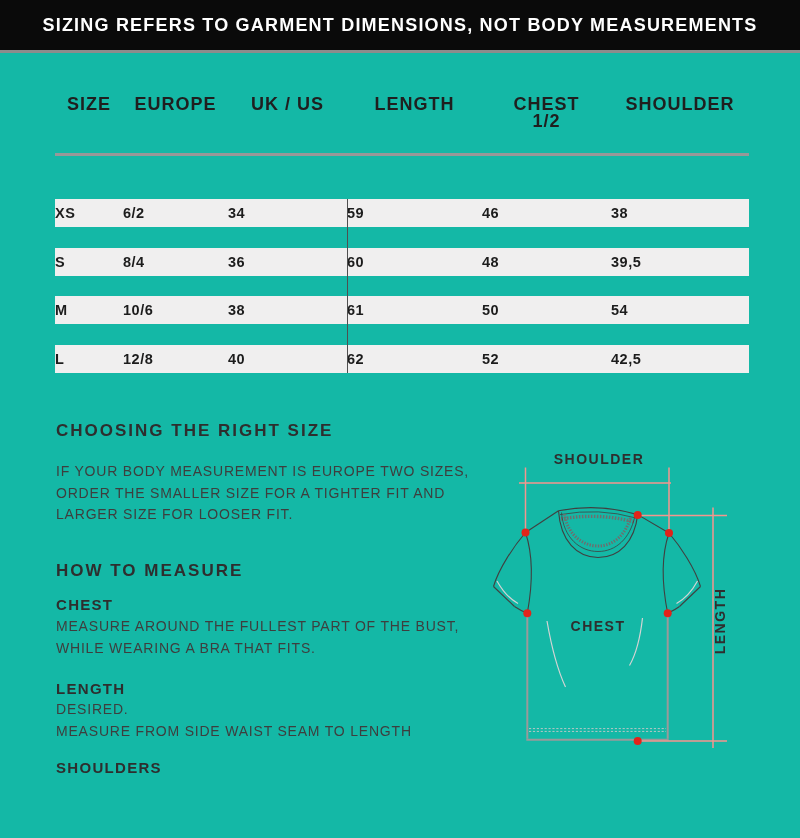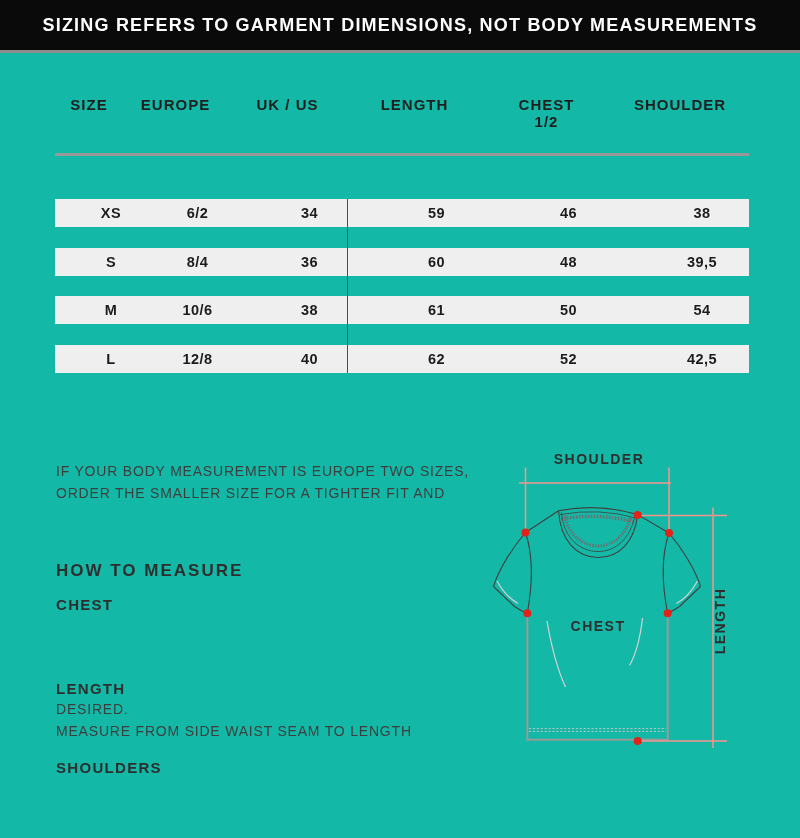--- a/index.html
+++ b/index.html
@@ -13,27 +13,27 @@
         font-family:"Liberation Sans",sans-serif;overflow:hidden;}
 
   
   .banner{position:absolute;left:0;top:0;width:800px;height:50px;background:var(--banner-bg);
           border-bottom:3px solid #8c8c8c;display:flex;align-items:center;justify-content:center;}
   .banner-text{color:var(--banner-text);font-size:18px;font-weight:bold;letter-spacing:1.2px;white-space:nowrap;}
 
   
   .tgrid{display:grid;grid-template-columns:68px 105px 119px 135px 129px 138px;}
   .thead{position:absolute;left:55px;top:96px;width:694px;}
-  .th{text-align:center;font-size:15px;font-weight:bold;letter-spacing:1px;
+  .th{text-align:center;font-size:18px;font-weight:bold;letter-spacing:1px;
       color:#1f1f1f;line-height:17px;}
   .th span{display:block;}
   .rule{position:absolute;left:55px;top:153px;width:694px;height:3px;background:var(--rule-color);}
   .trow{position:absolute;left:55px;width:694px;height:28px;background:var(--row-bg);align-items:center;}
   .r0{top:199px}.r1{top:248px}.r2{top:296px}.r3{top:345px}
-  .td{text-align:center;font-size:14.5px;font-weight:700;letter-spacing:0.5px;color:#1c1c1c;margin-left:44px;}
+  .td{font-size:14.5px;font-weight:700;letter-spacing:0.5px;color:#1c1c1c;}
   .vdivider{position:absolute;left:347px;top:199px;width:1px;height:174px;background:var(--divider-color);}
 
   
   .h1{position:absolute;left:56px;font-size:17px;font-weight:bold;letter-spacing:2px;
       color:var(--text-dark);white-space:nowrap;}
   .h1.choosing{top:421px}
   .h1.how{top:561px}
   .sub{position:absolute;left:56px;font-size:15px;font-weight:bold;letter-spacing:1.3px;
        color:var(--text-dark);white-space:nowrap;}
   .sub.chest{top:596px}.sub.length{top:680px}.sub.shoulders{top:759px}
@@ -116,28 +116,34 @@
     <div class="td">L</div>
     <div class="td">12/8</div>
     <div class="td">40</div>
     <div class="td">62</div>
     <div class="td">52</div>
     <div class="td">42,5</div>
   </div>
 
   <div class="vdivider"></div>
 
+  <div class="h1 choosing">CHOOSING THE RIGHT SIZE</div>
   <div class="body-text choosing">
     <div>IF YOUR BODY MEASUREMENT IS EUROPE TWO SIZES,</div>
     <div>ORDER THE SMALLER SIZE FOR A TIGHTER FIT AND</div>
+    <div>LARGER SIZE FOR LOOSER FIT.</div>
   </div>
 
   <div class="h1 how">HOW TO MEASURE</div>
 
   <div class="sub chest">CHEST</div>
+  <div class="body-text chest">
+    <div>MEASURE AROUND THE FULLEST PART OF THE BUST,</div>
+    <div>WHILE WEARING A BRA THAT FITS.</div>
+  </div>
 
   <div class="sub length">LENGTH</div>
   <div class="body-text length">
     <div>DESIRED.</div>
     <div>MEASURE FROM SIDE WAIST SEAM TO LENGTH</div>
   </div>
 
   <div class="sub shoulders">SHOULDERS</div>
 
   <svg class="diagram" viewBox="470 440 330 330">

